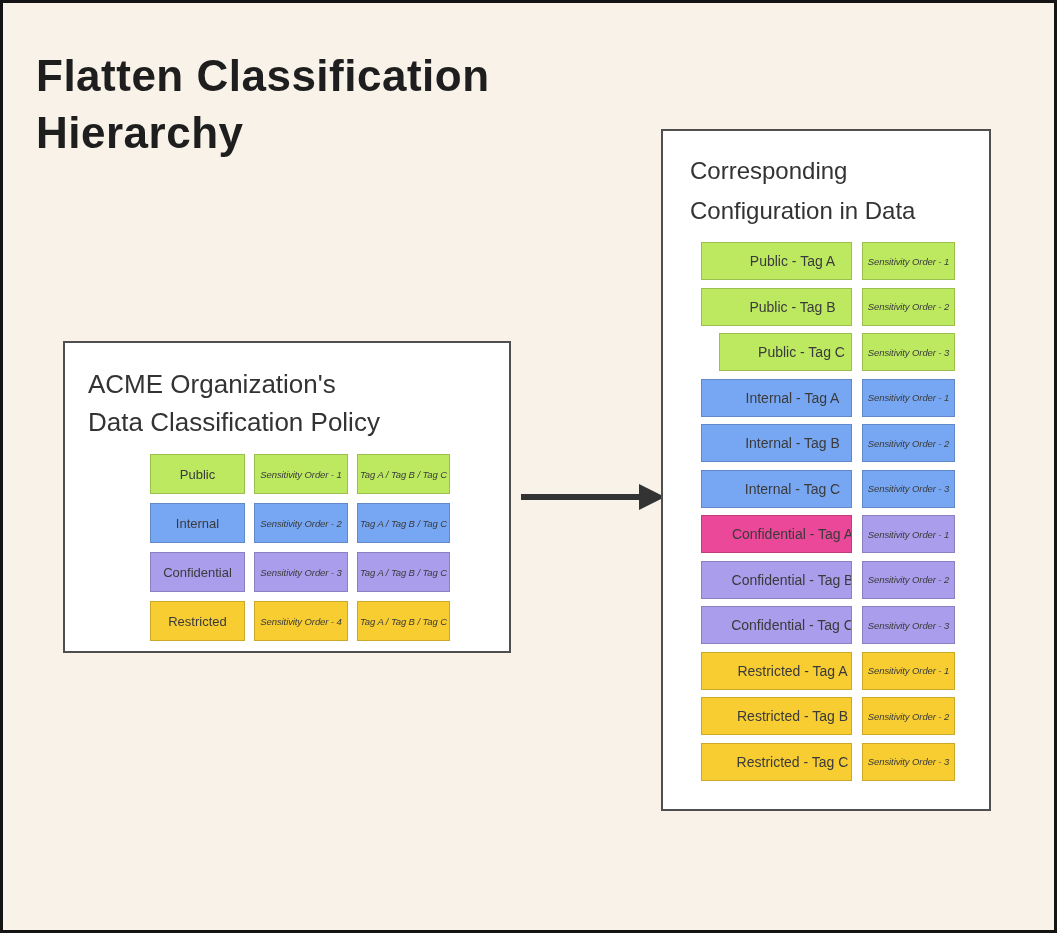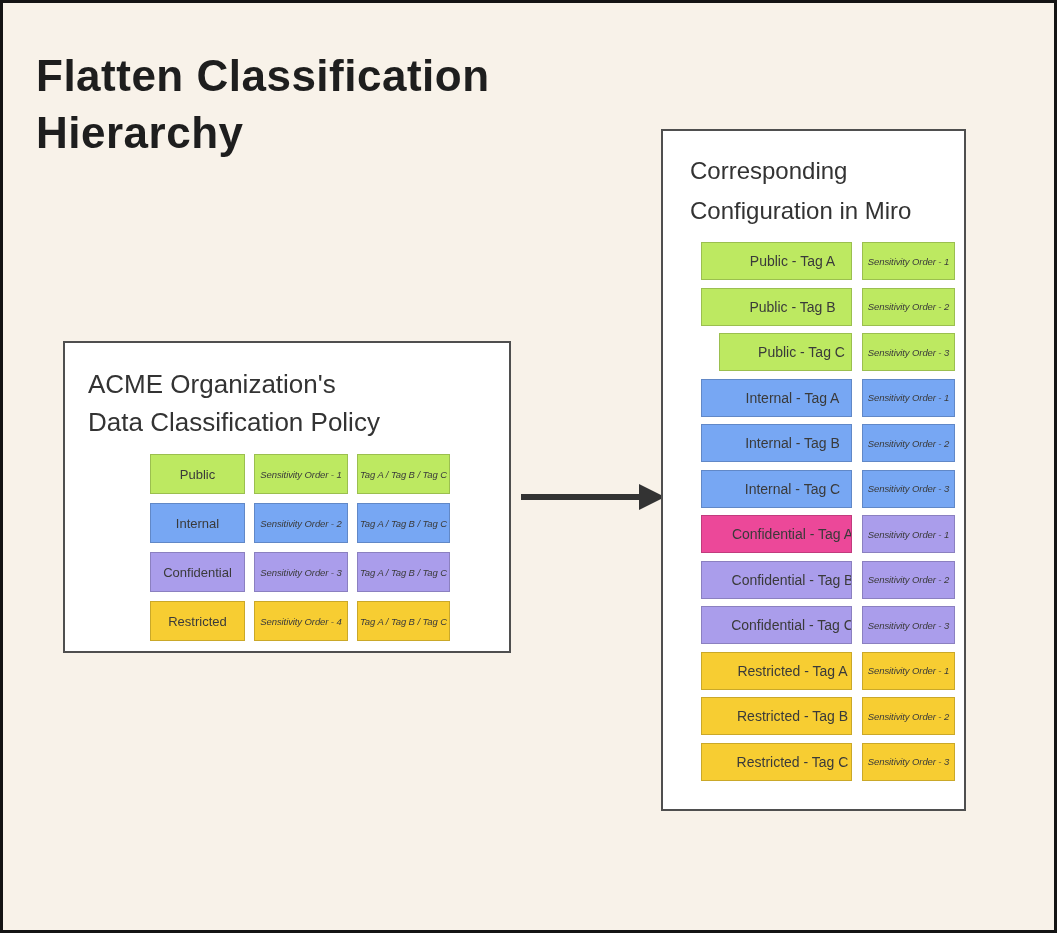--- a/index.html
+++ b/index.html
@@ -14,21 +14,21 @@
   .main-title{
     position:absolute;left:33px;top:44px;margin:0;
     font-size:44px;line-height:1.3;font-weight:600;
     color:#1E1E1E;letter-spacing:0.5px;
   }
   .panel{
     position:absolute;background:#ffffff;
     border:2px solid #4F4F4F;box-sizing:border-box;
   }
   .panel-left{left:60px;top:338px;width:448px;height:312px;}
-  .panel-right{left:658px;top:126px;width:305px;height:682px;}
+  .panel-right{left:658px;top:126px;width:330px;height:682px;}
   .panel-title{
     position:absolute;margin:0;font-weight:400;color:#333333;
   }
   .panel-left .panel-title{left:23px;top:22px;font-size:26px;line-height:38px;}
   .panel-right .panel-title{left:27px;top:20px;font-size:24px;line-height:40px;}
   .grid{position:absolute;display:grid;}
   .grid-left{
     left:85px;top:111px;
     grid-template-columns:95px 94px 93px;
     grid-auto-rows:40px;
@@ -87,21 +87,21 @@
   </section>
 
   <svg class="arrow" width="146" height="40" viewBox="0 0 146 40" aria-hidden="true">
     <line x1="2" y1="20" x2="122" y2="20" stroke="currentColor" stroke-width="6"></line>
     <polygon points="120,7 146,20 120,33" fill="currentColor"></polygon>
   </svg>
 
   <section class="panel panel-right">
     <h2 class="panel-title">
       <span>Corresponding</span><br>
-      <span>Configuration in Miro</span>
+      <span>Configuration in Data</span>
     </h2>
     <div class="grid grid-right">
       <div class="cell cell-label" style="background: rgb(189, 233, 97);">Public - Tag A</div>
       <div class="cell cell-small" style="background: rgb(189, 233, 97);">Sensitivity Order - 1</div>
 
       <div class="cell cell-label" style="background: rgb(189, 233, 97);">Public - Tag B</div>
       <div class="cell cell-small" style="background: rgb(189, 233, 97);">Sensitivity Order - 2</div>
 
       <div class="cell cell-label" style="background: rgb(189, 233, 97); margin-left: 18px;">Public - Tag C</div>
       <div class="cell cell-small" style="background: rgb(189, 233, 97);">Sensitivity Order - 3</div>

